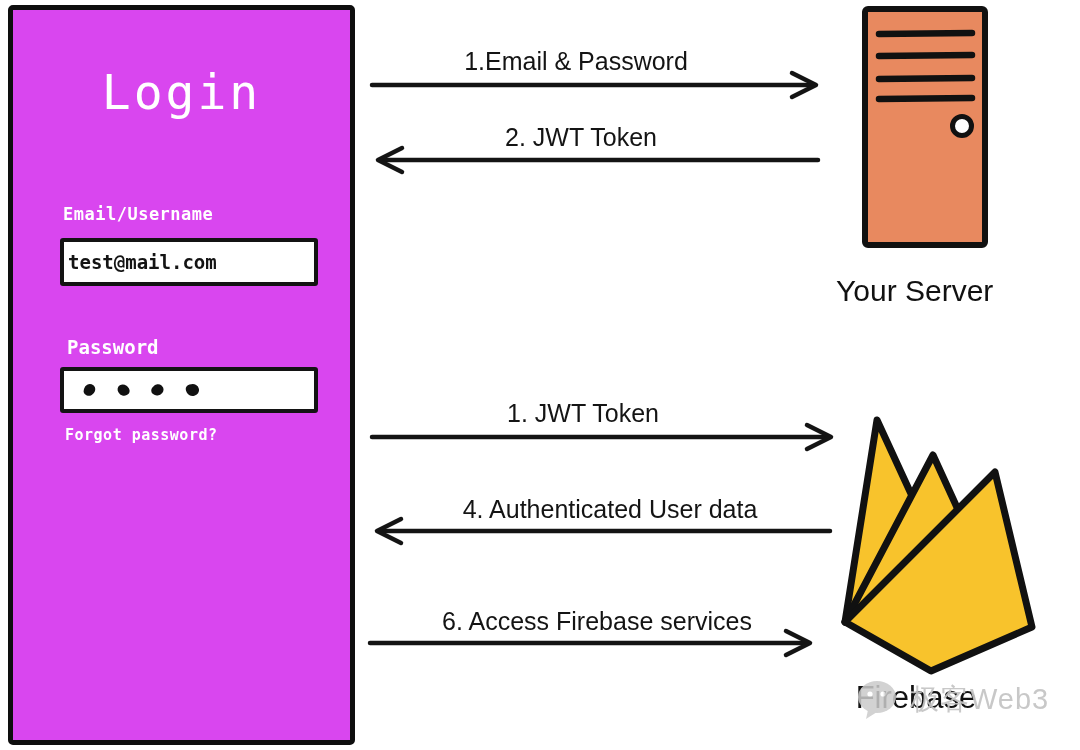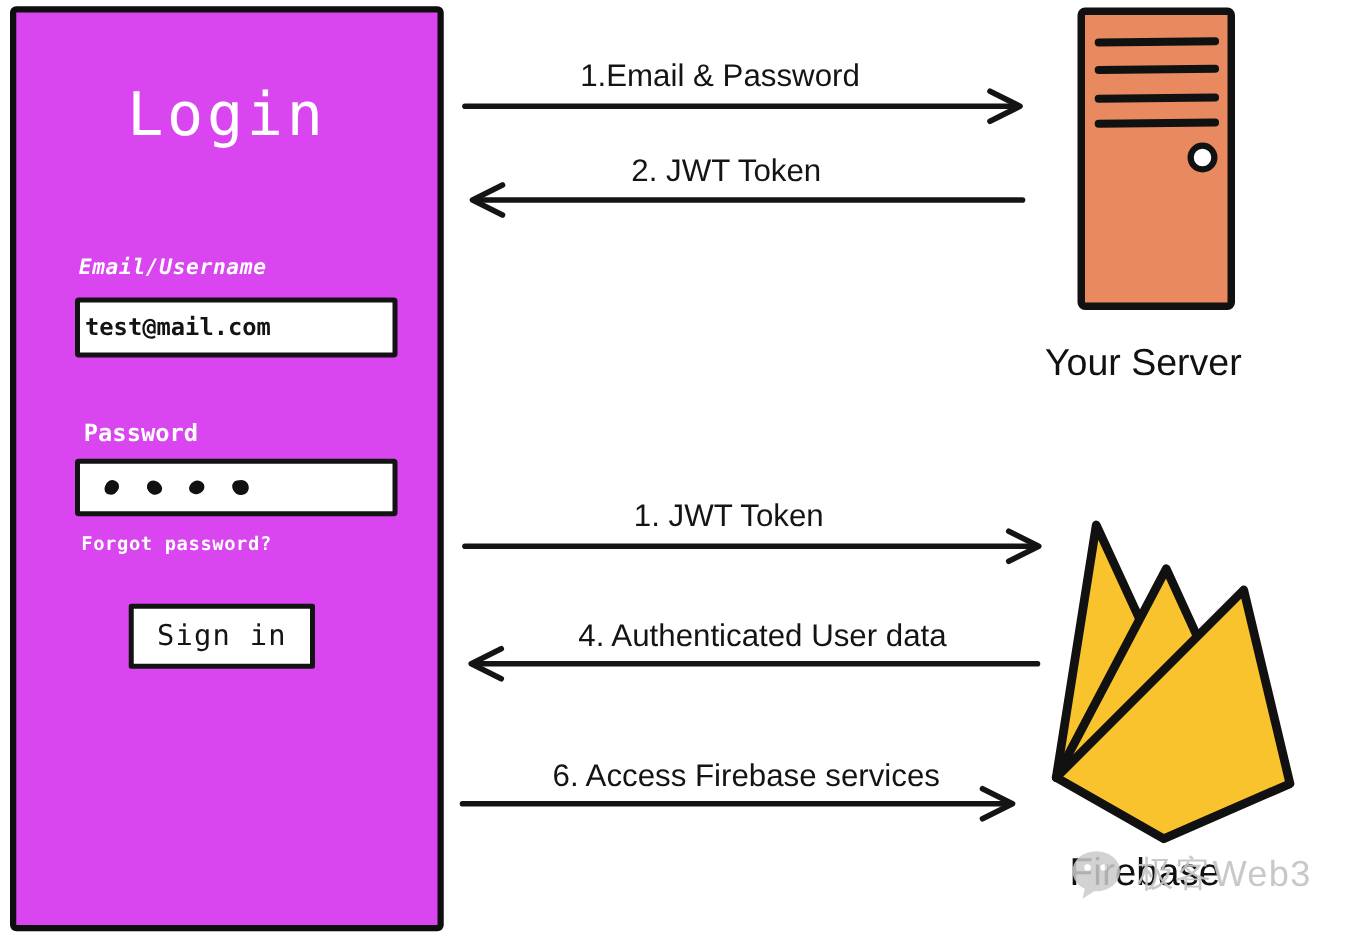--- a/index.html
+++ b/index.html
@@ -12,21 +12,21 @@
     position:absolute;left:8px;top:5px;width:347px;height:740px;
     box-sizing:border-box;border:5px solid #0e0e0e;border-radius:5px;
     background:#4a3ae9;color:#ffffff;
     font-family:"DejaVu Sans Mono","Liberation Mono",monospace;
   }
   .panel-title{
     position:absolute;top:54px;left:0;width:100%;text-align:center;
     font-size:48px;font-weight:normal;letter-spacing:3px;margin:0;
   }
   .field-label{position:absolute;font-weight:bold;}
-  .email-label{left:50px;top:194px;font-size:17px;letter-spacing:.5px;font-style:italic;}
+  .email-label{left:50px;top:194px;font-size:17px;letter-spacing:.5px;}
   .password-label{left:54px;top:326px;font-size:19px;}
   .input-box{
     position:absolute;left:47px;width:258px;box-sizing:border-box;
     background:#ffffff;border:4px solid #131313;border-radius:3px;
     display:flex;align-items:center;color:#141414;
   }
   .email-box{top:228px;height:48px;}
   .email-box span{padding-left:4px;font-size:19px;font-weight:bold;}
   .password-box{top:357px;height:46px;padding-left:20px;gap:23px;}
   .pw-dot{
@@ -95,21 +95,20 @@
   <div class="field-label password-label">Password</div>
   <div class="input-box password-box">
     <span class="pw-dot"></span>
     <span class="pw-dot"></span>
     <span class="pw-dot"></span>
     <span class="pw-dot"></span>
   </div>
 
   <a class="forgot-link">Forgot password?</a>
 
-  <button class="signin-btn">Sign in</button>
 </section>
 
 <svg class="arrows-svg" width="1080" height="750" viewBox="0 0 1080 750">
   <g>
     <line x1="372" y1="85" x2="812" y2="85"></line>
     <polyline points="792,73 816,85 792,97"></polyline>
   </g>
   <g>
     <line x1="818" y1="160" x2="382" y2="160"></line>
     <polyline points="402,148 378,160 402,172"></polyline>

